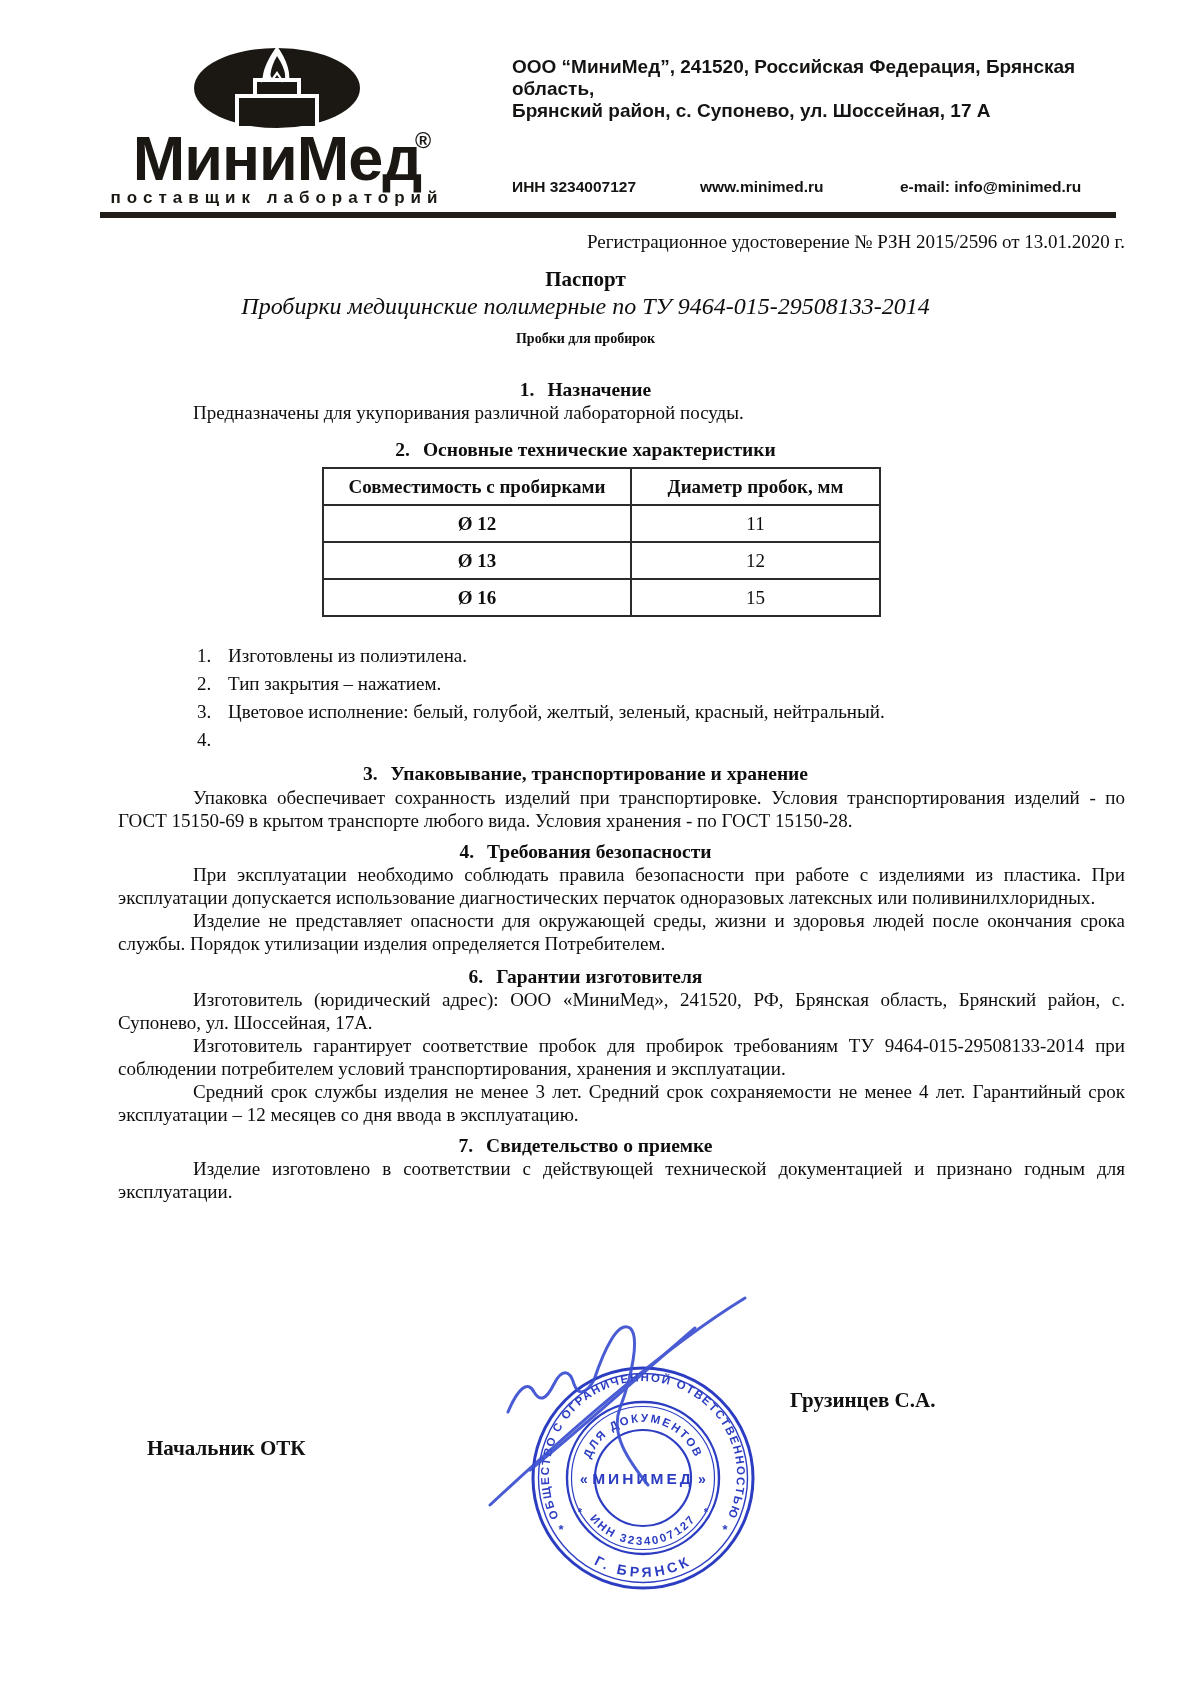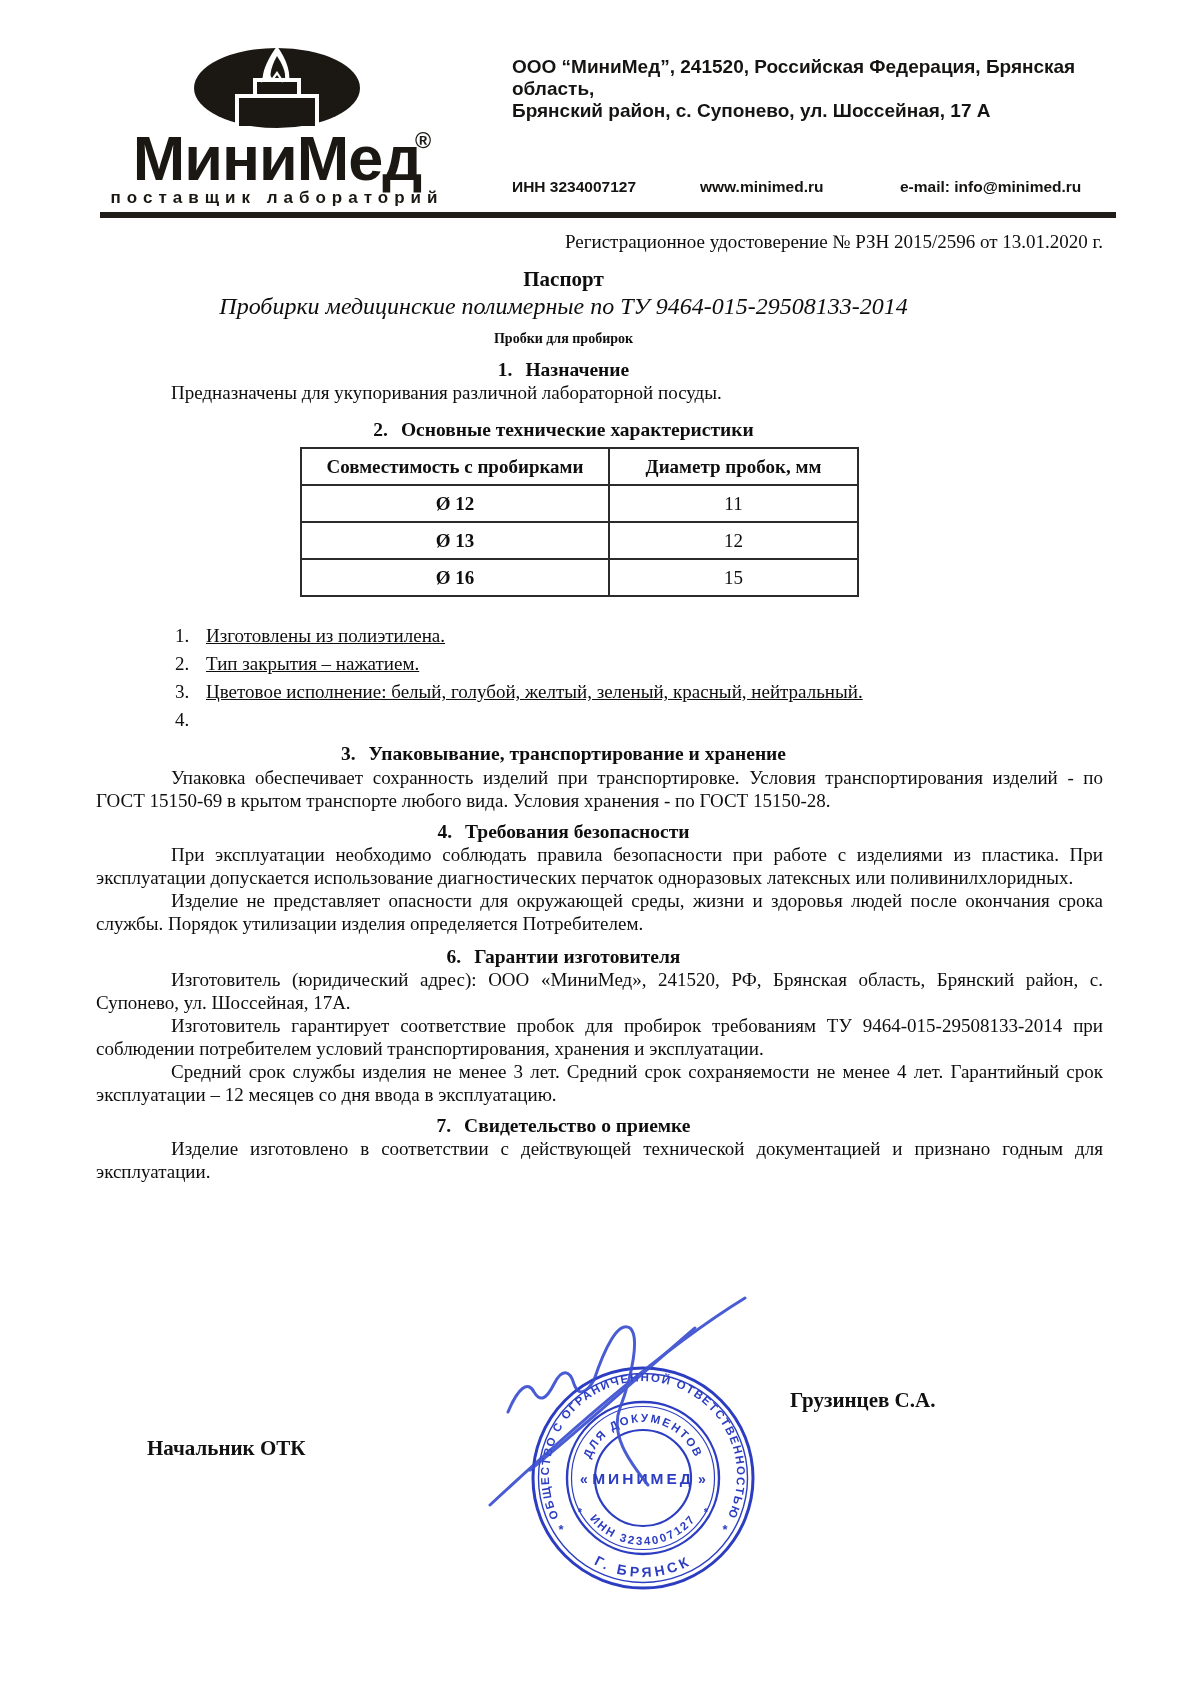--- a/index.html
+++ b/index.html
@@ -12,43 +12,43 @@
   .contacts{position:absolute;left:512px;top:38px;width:600px;font-family:"Liberation Sans",sans-serif;font-weight:bold;font-size:19px;line-height:22px;color:#151413;margin-top:18px;}
   .contacts .grp{margin-bottom:17px;}
   .inn-row{position:absolute;left:512px;top:178px;width:600px;font-family:"Liberation Sans",sans-serif;font-weight:bold;font-size:15.5px;color:#151413;}
   .inn-row span{position:absolute;white-space:nowrap;}
   .inn-row .p1{left:0;}
   .inn-row .p2{left:188px;}
   .inn-row .p3{left:388px;}
   .header-rule{position:absolute;left:100px;top:212px;width:1016px;height:6px;background:#211e1a;}
 
   
-  .content{position:absolute;left:96px;top:224px;width:1007px;font-size:19px;line-height:23px;color:#0e0e0e;}
+  .content{position:absolute;left:118px;top:224px;width:1007px;font-size:19px;line-height:23px;color:#0e0e0e;}
   .reg-line{text-align:right;margin-top:6px;font-size:19px;}
   .cblock{text-align:center;padding-right:72px;}
   .t-pass{font-size:21px;font-weight:bold;margin-top:15px;}
   .t-tu{font-size:24px;font-weight:normal;font-style:italic;margin-top:4px;}
   .t-prod{font-size:14px;font-weight:bold;margin-top:9px;}
   .sec-h{font-size:19.5px;font-weight:bold;}
   .sec-h .gap{display:inline-block;width:13px;}
   .para{text-align:justify;text-indent:75px;margin:0;}
   .para.single{text-align:left;}
-  .mt20{margin-top:8px;} .mt14{margin-top:14px;} .mt12{margin-top:12px;}
+  .mt20{margin-top:28px;} .mt14{margin-top:14px;} .mt12{margin-top:12px;}
   .mt10{margin-top:10px;} .mt8{margin-top:8px;} .mt1{margin-top:1px;}
 
   table.spec{border-collapse:collapse;margin:6px 0 0 204px;table-layout:fixed;border-radius:24px;}
   table.spec td{border:2px solid #2b2b2b;text-align:center;vertical-align:middle;font-size:19px;padding:0;}
   table.spec .c1{width:306px;} table.spec .c2{width:247px;}
   table.spec tr{height:37px;}
   table.spec .hd, table.spec .b{font-weight:bold;}
 
   .features{margin-top:27px;}
   .feat{display:flex;padding-left:79px;line-height:24px;margin-bottom:4px;}
   .feat .num{width:31px;flex:0 0 31px;}
-  .feat .ftext{flex:1;text-decoration:underline;}
+  .feat .ftext{flex:1;}
   .feat .just{text-align:justify;}
 
   
   .sign-left{position:absolute;left:147px;top:1436px;font-size:21px;font-weight:bold;}
   .sign-right{position:absolute;left:790px;top:1388px;font-size:21px;font-weight:bold;}
   .stamp-svg{position:absolute;left:523px;top:1358px;width:240px;height:240px;}
   .sig-svg{position:absolute;left:470px;top:1280px;width:300px;height:240px;}
   .stamp-text{font-family:"Liberation Sans",sans-serif;font-weight:bold;}
 </style>
 </head>

